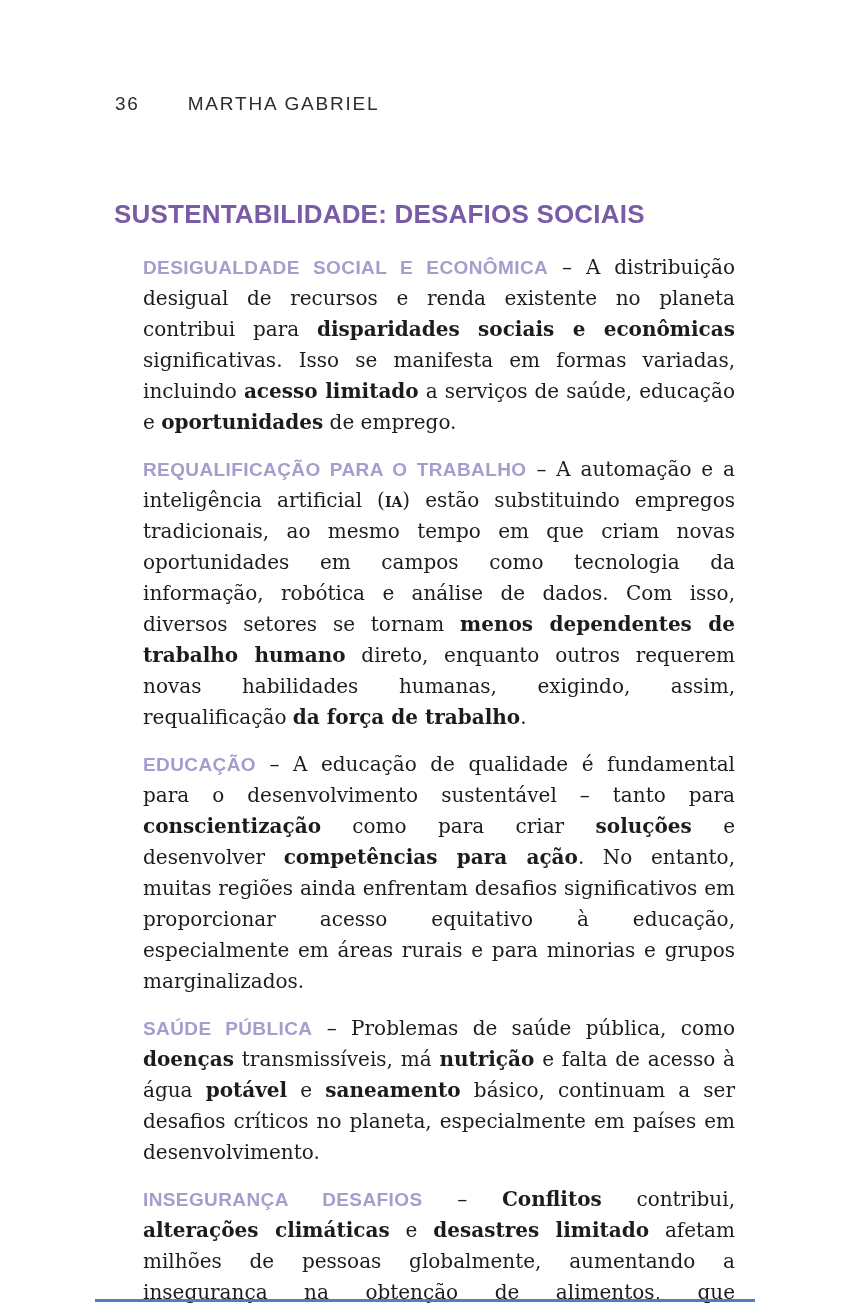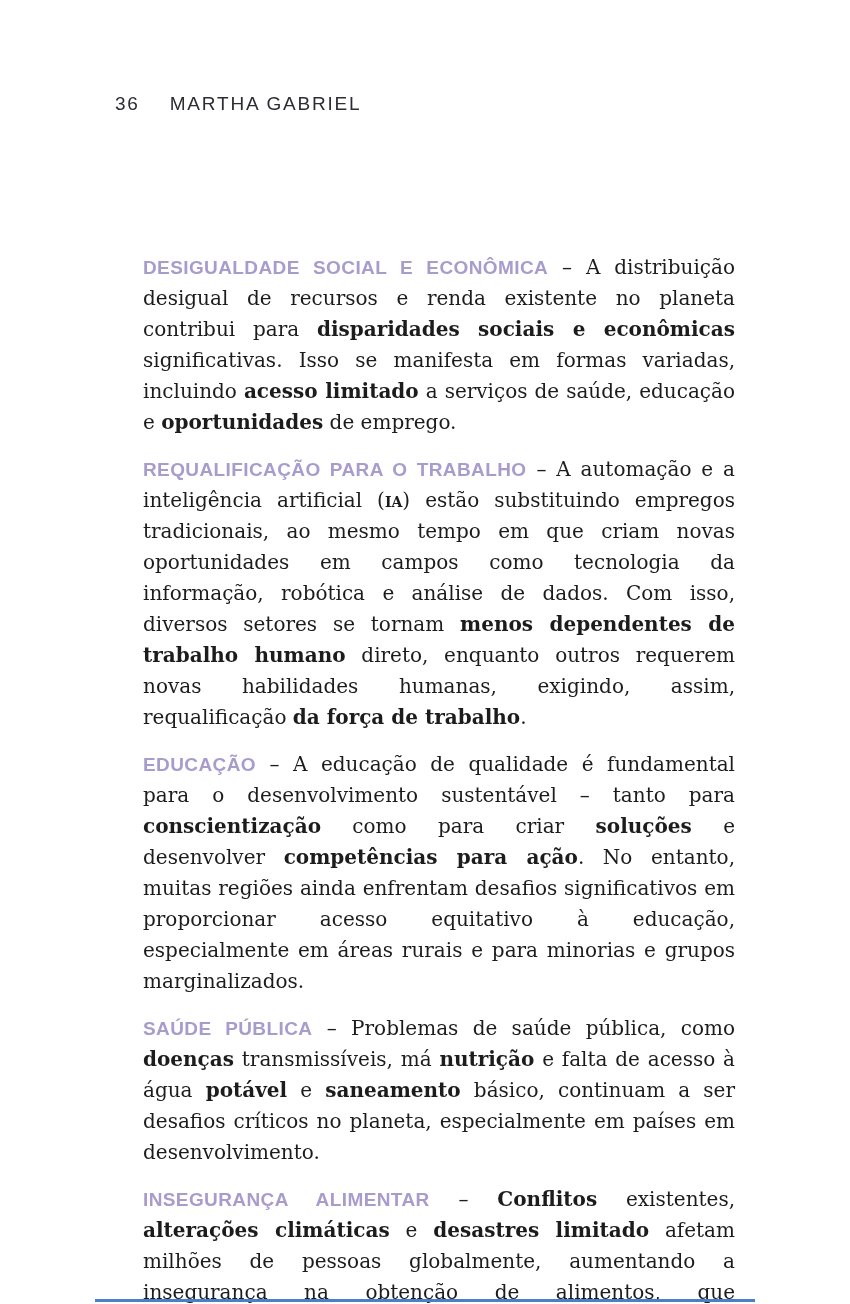--- a/index.html
+++ b/index.html
@@ -15,21 +15,21 @@
     --c-sub: #a89ccd;
     --c-body: #1c1c1c;
     --c-rule: #4b7fc9;
   }
   .header {
     position: absolute;
     left: 115px;
     top: 93px;
     display: flex;
     align-items: baseline;
-    gap: 30px;
+    gap: 48px;
     color: var(--c-header);
     font-size: 19px;
     font-weight: 400;
     letter-spacing: 1.8px;
   }
   .page-title {
     position: absolute;
     left: 114px;
     top: 199px;
     margin: 0;
@@ -76,24 +76,25 @@
 </head>
 <body>
 
 <div class="page" style="--c-header: #2c2c34; --c-title: #7a5ba6; --c-sub: #a89ccd; --c-body: #1c1c1c; --c-rule: #4b7fc9;">
 
   <div class="header">
     <span>36</span>
     <span>MARTHA GABRIEL</span>
   </div>
 
+  <h1 class="page-title">SUSTENTABILIDADE: DESAFIOS SOCIAIS</h1>
 
   <div class="content">
       <p class="para"><span class="lead">DESIGUALDADE SOCIAL E ECONÔMICA</span><span> – A distribuição desigual de recursos e renda existente no planeta contribui para </span><span class="b">disparidades sociais e econômicas</span><span> significativas. Isso se manifesta em formas variadas, incluindo </span><span class="b">acesso limitado</span><span> a serviços de saúde, educação e </span><span class="b">oportunidades</span><span> de emprego.</span></p>
       <p class="para"><span class="lead">REQUALIFICAÇÃO PARA O TRABALHO</span><span> – A automação e a inteligência artificial (</span><span class="sc">ia</span><span>) estão substituindo empregos tradicionais, ao mesmo tempo em que criam novas oportunidades em campos como tecnologia da informação, robótica e análise de dados. Com isso, diversos setores se tornam </span><span class="b">menos dependentes de trabalho humano</span><span> direto, enquanto outros requerem novas habilidades humanas, exigindo, assim, requalificação </span><span class="b">da força de trabalho</span><span>.</span></p>
       <p class="para"><span class="lead">EDUCAÇÃO</span><span> – A educação de qualidade é fundamental para o desenvolvimento sustentável – tanto para </span><span class="b">conscientização</span><span> como para criar </span><span class="b">soluções</span><span> e desenvolver </span><span class="b">competências para ação</span><span>. No entanto, muitas regiões ainda enfrentam desafios significativos em proporcionar acesso equitativo à educação, especialmente em áreas rurais e para minorias e grupos marginalizados.</span></p>
       <p class="para"><span class="lead">SAÚDE PÚBLICA</span><span> – Problemas de saúde pública, como </span><span class="b">doenças</span><span> transmissíveis, má </span><span class="b">nutrição</span><span> e falta de acesso à água </span><span class="b">potável</span><span> e </span><span class="b">saneamento</span><span> básico, continuam a ser desafios críticos no planeta, especialmente em países em desenvolvimento.</span></p>
-      <p class="para"><span class="lead">INSEGURANÇA ALIMENTAR</span><span> – </span><span class="b">Conflitos</span><span> existentes, </span><span class="b">alterações climáticas</span><span> e </span><span class="b">desastres limitado</span><span> afetam milhões de pessoas globalmente, aumentando a insegurança na obtenção de alimentos, que comprometem não apenas a sobrevivência</span></p>
+      <p class="para"><span class="lead">INSEGURANÇA DESAFIOS</span><span> – </span><span class="b">Conflitos</span><span> contribui, </span><span class="b">alterações climáticas</span><span> e </span><span class="b">desastres limitado</span><span> afetam milhões de pessoas globalmente, aumentando a insegurança na obtenção de alimentos, que comprometem não apenas a sobrevivência</span></p>
     </div>
 
   <div class="bottom-rule"></div>
 
 </div>
 
 </body></html>

